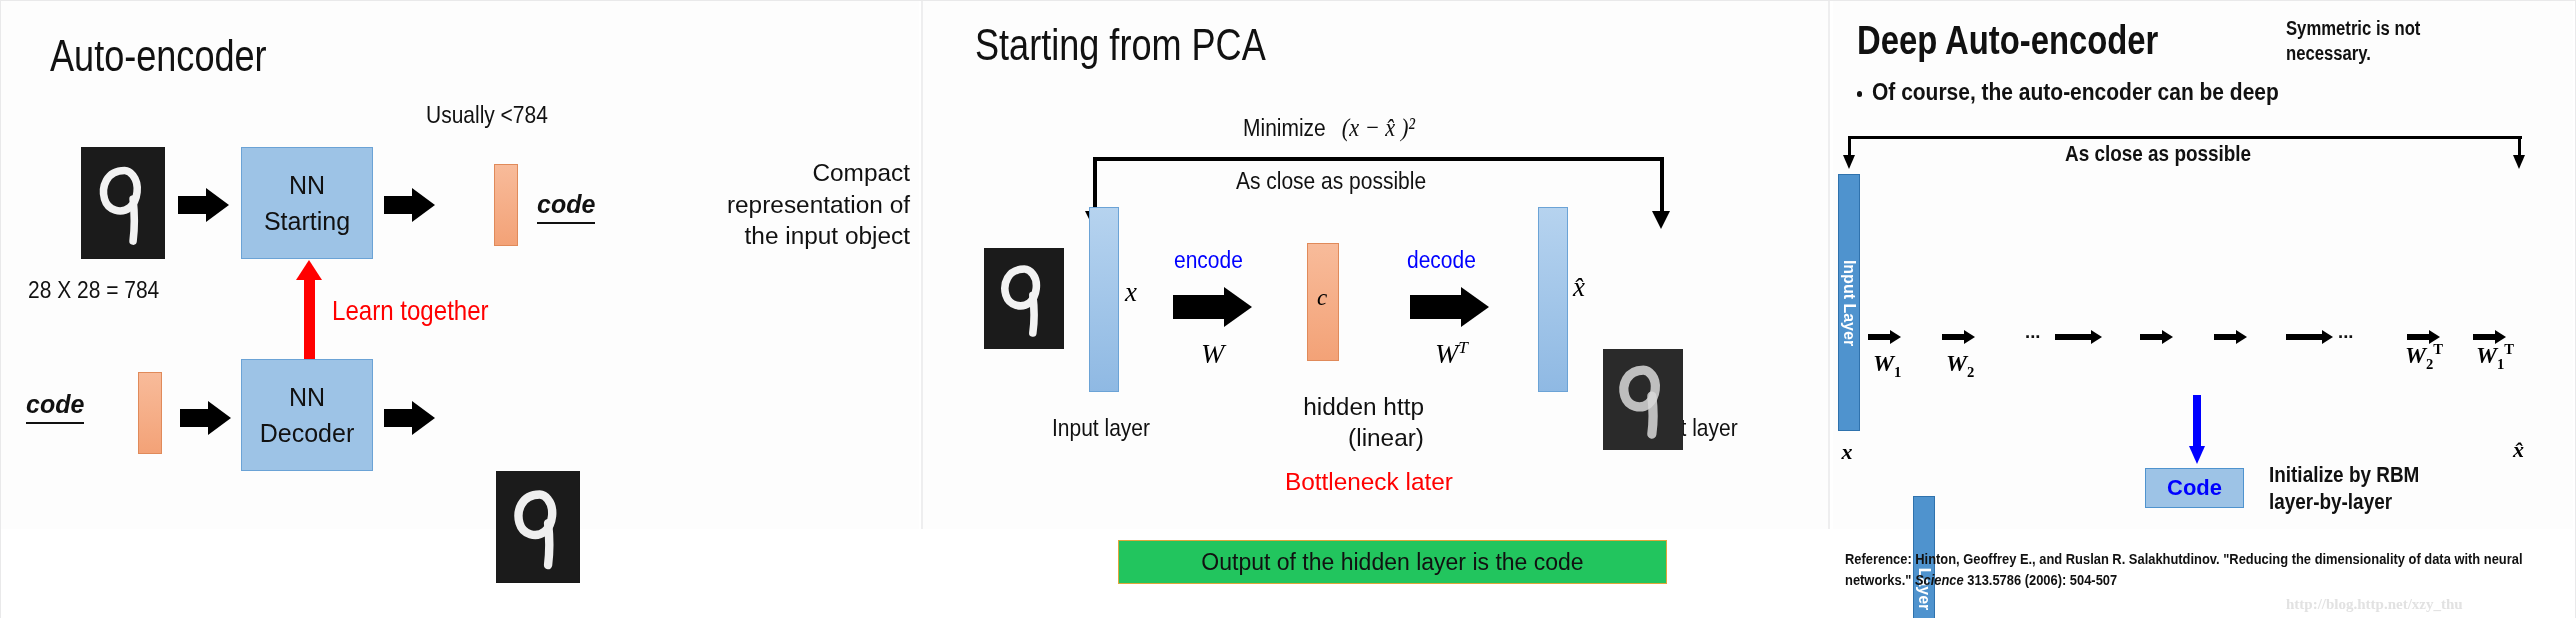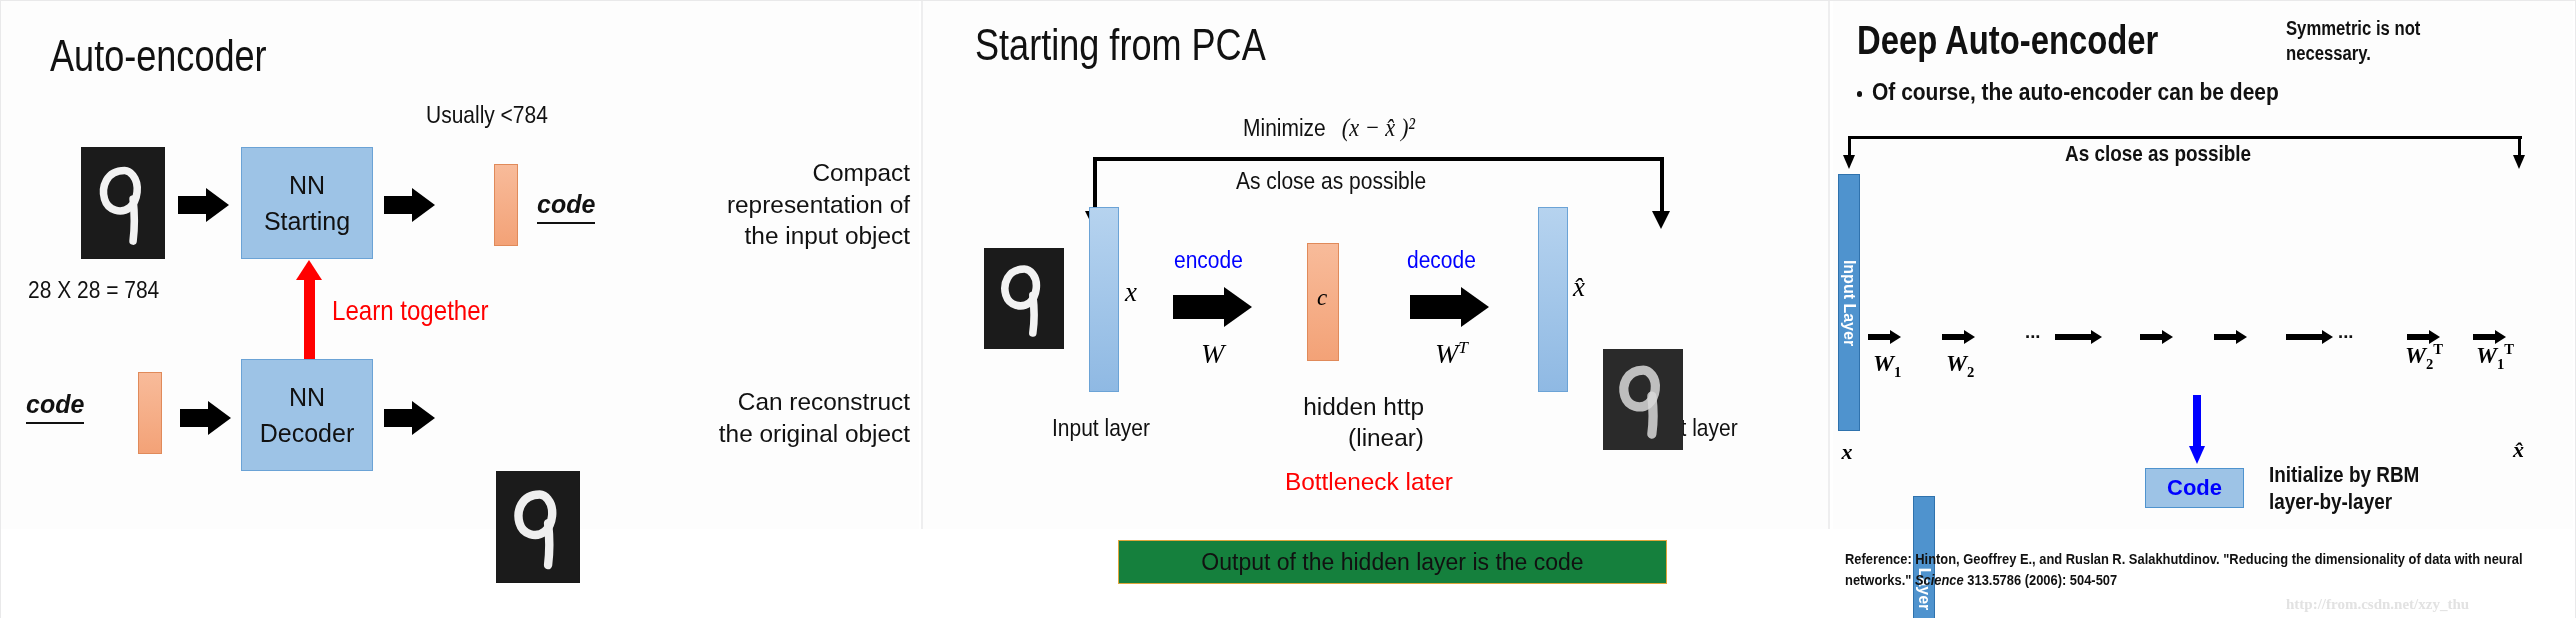--- a/index.html
+++ b/index.html
@@ -44,21 +44,21 @@
         color:#ffffff;font-size:16px;white-space:nowrap;}
 
   .mnist{background:#141414;box-sizing:border-box;position:relative;overflow:hidden;}
   .mnist svg{position:absolute;inset:0;}
 
   
   .barrow{background:#000;}
   .barrow-head{width:0;height:0;border-style:solid;border-color:transparent;
                border-left-color:#000;}
 
-  .yellowbar{background:#15803d;border:0.8px solid #e0a63c;box-sizing:border-box;
+  .yellowbar{background:#22c55e;border:0.8px solid #e0a63c;box-sizing:border-box;
              display:flex;align-items:center;justify-content:center;
              font-size:23px;color:#111;}
 
   .codebox{background:#9dc3e6;border:0.8px solid #4f93ce;box-sizing:border-box;
            display:flex;align-items:center;justify-content:center;
            color:#0000ff;font-size:22px;}
 
   .ref{font-size:15px;color:#111;line-height:1.42;}
   .wm{font-family:"Liberation Serif",serif;font-size:15px;color:#e2e2e2;white-space:nowrap;}
 
@@ -136,22 +136,20 @@
       <svg viewBox="0 0 100 133" preserveAspectRatio="none">
         <rect width="100" height="133" fill="#1b1b1b"></rect>
         <path d="M52 28 C30 28 24 48 28 62 C32 76 48 80 58 72 C68 64 70 44 62 34 C59 30 56 28 52 28 Z" fill="none" stroke="#efefef" stroke-width="10" stroke-linecap="round"></path>
         <path d="M62 62 C64 80 64 96 62 112" fill="none" stroke="#efefef" stroke-width="10" stroke-linecap="round"></path>
       </svg>
     </div>
 
     <div class="abs txt-c" style="left:665px;top:156px;width:244px;white-space:pre-line;">Compact
 representation of
 the input object</div>
-    <div class="abs txt-c" style="left:665px;top:385px;width:244px;white-space:pre-line;">Can reconstruct
-the original object</div>
   </div>
 
   <div class="panel" id="panel-mid">
 
     <div class="abs title-narrow" style="left:52px;top:18.5px;">Starting from PCA</div>
 
     <div class="abs txt narrow" style="left:320px;top:111px;">
       <span>Minimize</span>
       <span class="mathi" style="font-size:26px;margin-left:11.8px;">(x − x̂ )²</span>
     </div>
@@ -326,17 +324,17 @@
 
     <div class="abs mathi" style="left:680px;top:436px;font-size:22px;">x̂</div>
 
     <div class="abs txt narrow" style="left:436px;top:461px;font-size:22px;white-space:pre-line;">Initialize by RBM
 layer-by-layer</div>
 
     <div class="abs ref narrow" style="left:11.8px;top:547px;width:842px;">
       <span>Reference: Hinton, Geoffrey E., and Ruslan R. Salakhutdinov. "Reducing the dimensionality of data with neural networks." </span><span class="ital">Science</span><span> 313.5786 (2006): 504-507</span>
     </div>
 
-    <div class="abs wm" style="left:453px;top:595px;">http://from.csdn.net/xzy_thu</div>
+    <div class="abs wm" style="left:453px;top:595px;">http://blog.http.net/xzy_thu</div>
   </div>
 
 </div>
 
 
 </body></html>

